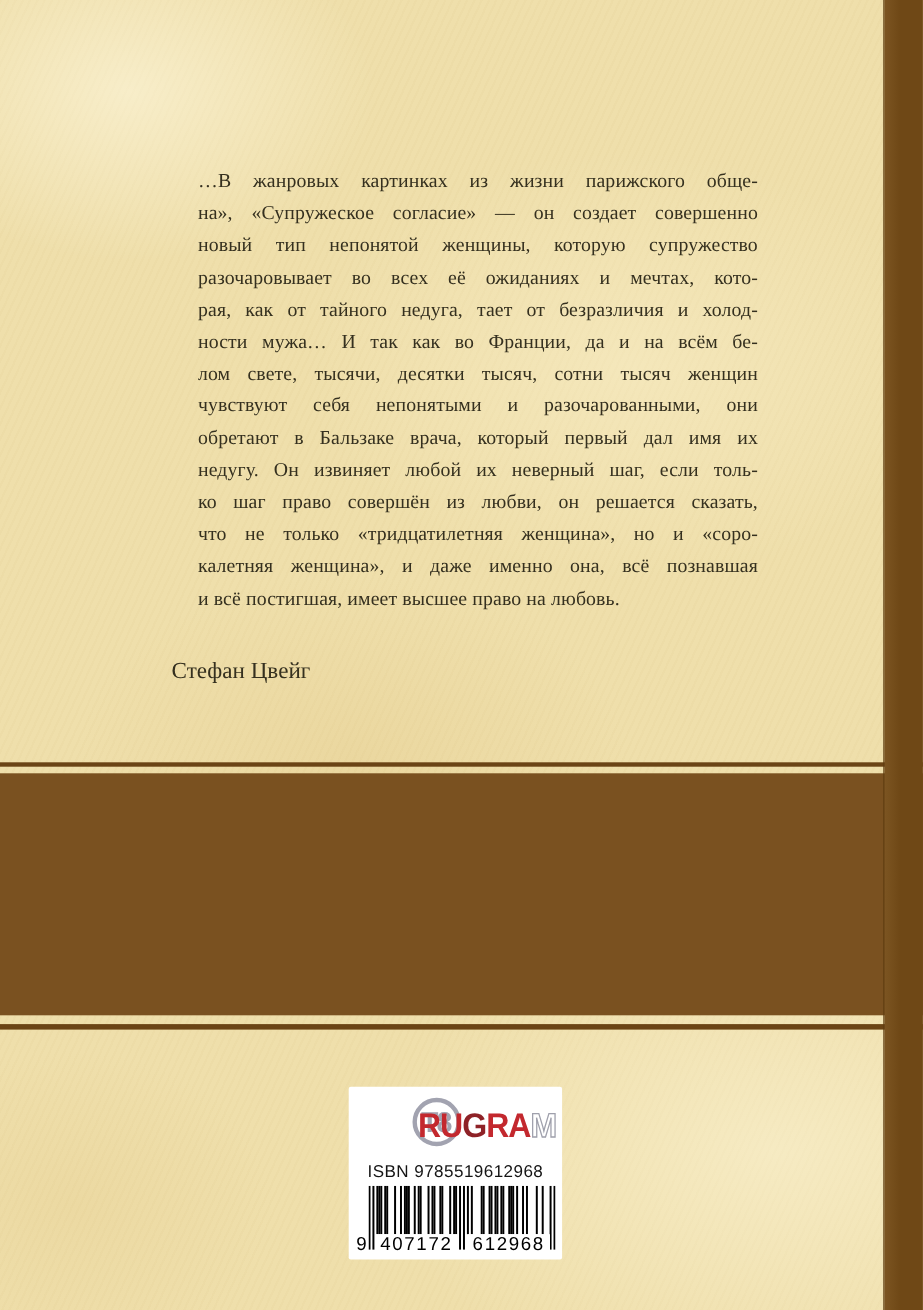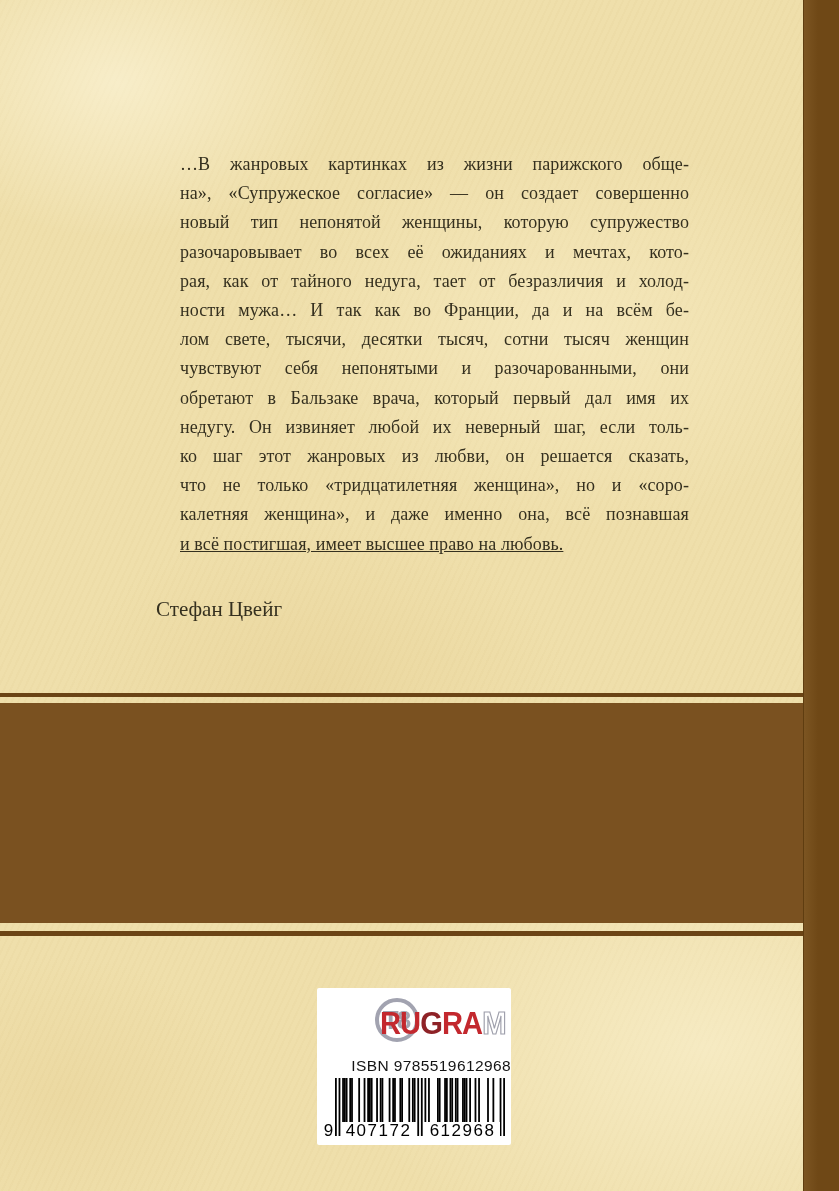--- a/index.html
+++ b/index.html
@@ -19,21 +19,21 @@
       radial-gradient(ellipse 260px 200px at 8% 92%, rgba(224,196,130,.22), transparent 70%),
       repeating-linear-gradient(115deg, rgba(198,168,100,.05) 0 2px, rgba(255,255,255,0) 2px 6px);
     font-family:"Liberation Serif", serif;
   }
   .quote-area{position:absolute;left:156px;top:150px;width:533px;color:var(--text);}
   .qline{
     font-size:18px;line-height:29.2px;text-align:justify;text-align-last:justify;
     letter-spacing:.1px;
     margin-left:24px;
   }
-  .qline.last{text-align-last:left;text-decoration:underline;}
+  .qline.last{text-align-last:left;}
   .attribution{margin-top:37px;font-size:21px;line-height:26px;}
   .rule{position:absolute;left:0;width:100%;background:var(--divider);}
   .rule-top{top:693px;height:4px;}
   .rule-bottom{top:931px;height:5px;}
   .band{position:absolute;left:0;top:703px;width:100%;height:220px;background:var(--band);}
   .edge-stripe{
     position:absolute;top:0;right:0;width:36px;height:100%;
     background:linear-gradient(90deg,#7c5522,var(--edge-stripe) 40%);
     border-left:1px solid #5f3d10;z-index:5;
   }
@@ -49,21 +49,21 @@
     font-family:"Liberation Sans",sans-serif;font-weight:bold;font-size:26px;
     color:var(--logo-gray);letter-spacing:-2px;padding-right:2px;margin-left:44px;
   }
   .wordmark{
     position:absolute;left:63px;top:10px;
     font-family:"Liberation Sans",sans-serif;font-weight:bold;font-size:31px;
     letter-spacing:-1px;transform:scaleX(.94);transform-origin:left center;
     white-space:nowrap;
   }
   .isbn{
-    text-align:right;font-family:"Liberation Sans",sans-serif;
+    text-align:center;font-family:"Liberation Sans",sans-serif;
     font-size:15.5px;color:#141414;margin-top:3px;letter-spacing:.4px;
   }
   .barcode{position:relative;width:182px;height:62px;margin-top:3px;margin-left:6px;}
   .bars{position:absolute;left:12px;top:0;width:170px;height:62px;fill:#000;}
   .bd{
     position:absolute;bottom:0;height:18px;line-height:18px;background:#fff;
     font-family:"Liberation Sans",sans-serif;font-size:17px;color:#000;
     text-align:center;letter-spacing:1.5px;
   }
   .bd-first{left:0;width:11px;letter-spacing:0;}
@@ -80,21 +80,21 @@
         <div class="qline">…В жанровых картинках из жизни парижского обще-</div>
         <div class="qline">на», «Супружеское согласие» — он создает совершенно</div>
         <div class="qline">новый тип непонятой женщины, которую супружество</div>
         <div class="qline">разочаровывает во всех её ожиданиях и мечтах, кото-</div>
         <div class="qline">рая, как от тайного недуга, тает от безразличия и холод-</div>
         <div class="qline">ности мужа… И так как во Франции, да и на всём бе-</div>
         <div class="qline">лом свете, тысячи, десятки тысяч, сотни тысяч женщин</div>
         <div class="qline">чувствуют себя непонятыми и разочарованными, они</div>
         <div class="qline">обретают в Бальзаке врача, который первый дал имя их</div>
         <div class="qline">недугу. Он извиняет любой их неверный шаг, если толь-</div>
-        <div class="qline">ко шаг этот жанровых из любви, он решается сказать,</div>
+        <div class="qline">ко шаг право совершён из любви, он решается сказать,</div>
         <div class="qline">что не только «тридцатилетняя женщина», но и «соро-</div>
         <div class="qline">калетняя женщина», и даже именно она, всё познавшая</div>
         <div class="qline last">и всё постигшая, имеет высшее право на любовь.</div>
       </div>
     <div class="attribution">Стефан Цвейг</div>
   </section>
 
   <div class="rule rule-top"></div>
   <div class="band"></div>
   <div class="rule rule-bottom"></div>

